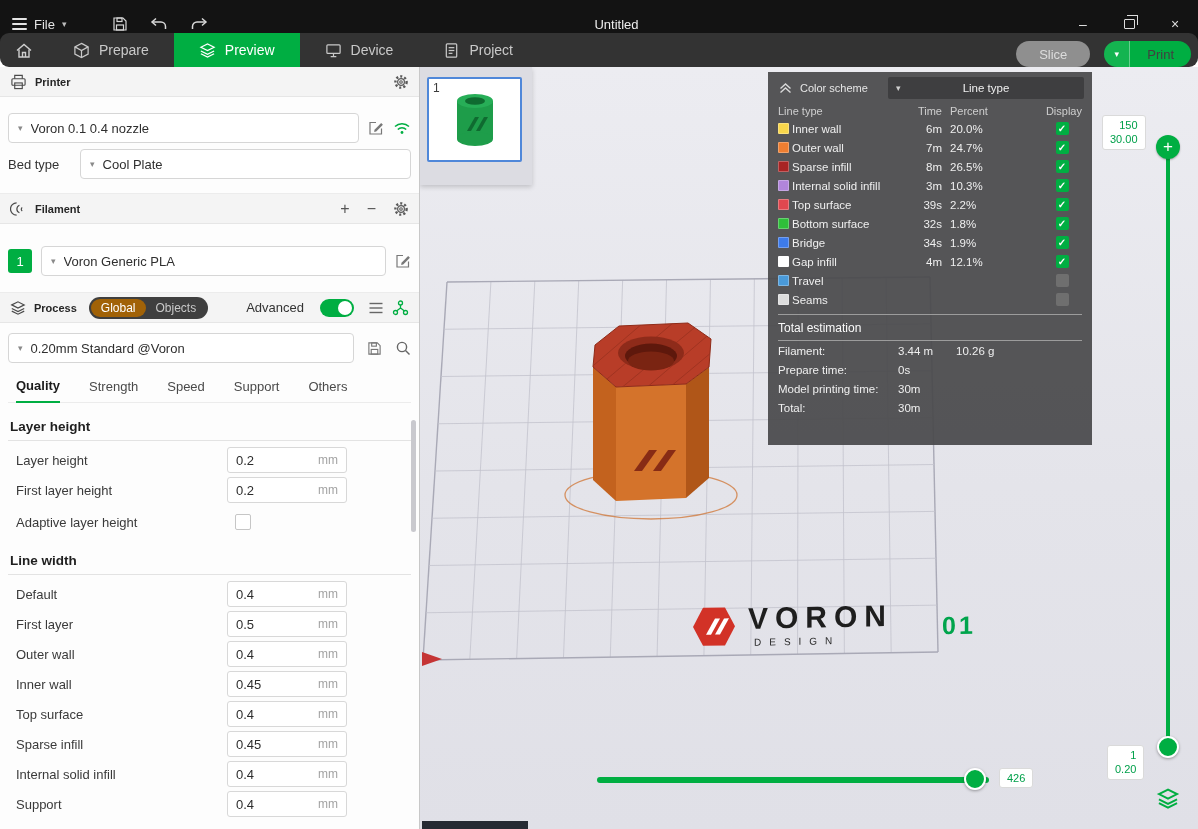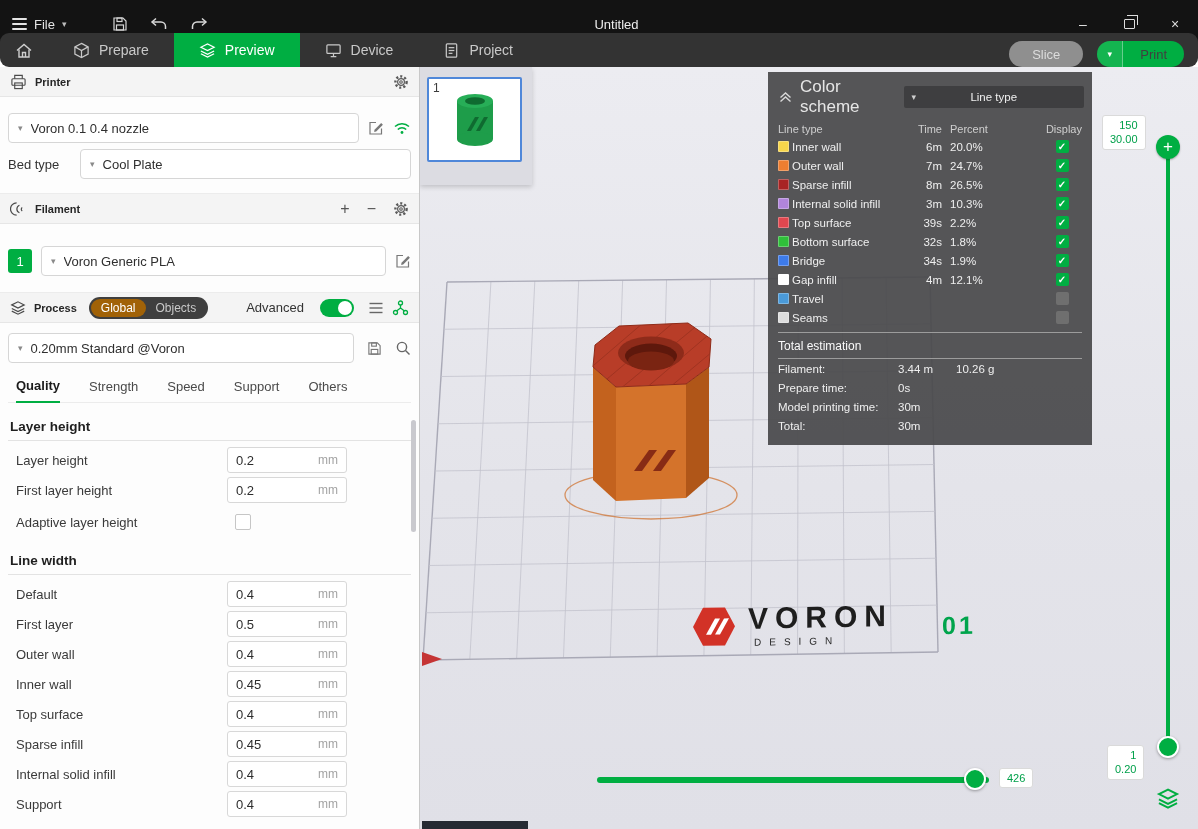--- a/index.html
+++ b/index.html
@@ -18,21 +18,21 @@
   .win-controls{margin-left:auto;display:flex;height:100%;z-index:2;}
   .win-btn{width:46px;display:flex;align-items:center;justify-content:center;color:#DDD;font-size:14px;cursor:pointer;background:none;border:none;}
   .max-glyph{width:11px;height:10px;border:1.3px solid #DDD;border-radius:1px;position:relative;display:block;}
   .max-glyph::before{content:"";position:absolute;left:2px;top:-5px;width:10px;height:9px;border-top:1.3px solid #DDD;border-right:1.3px solid #DDD;}
 
   
   .navbar{position:absolute;top:33px;left:0;right:0;height:34px;background:#333;display:flex;align-items:flex-end;color:#C9C9C9;font-size:14px;border-radius:9px;}
   .nav-home{width:48px;height:100%;display:flex;align-items:center;justify-content:center;cursor:pointer;background:none;border:none;}
   .nav-tab{display:flex;align-items:center;gap:9px;height:100%;padding:0 25px;cursor:pointer;}
   .nav-tab.active{background:#00AE42;color:#fff;}
-  .nav-right{margin-left:auto;display:flex;align-items:center;gap:14px;padding-right:14px;}
+  .nav-right{margin-left:auto;display:flex;align-items:center;gap:14px;padding-right:7px;}
   .slice-btn{width:74px;height:26px;border-radius:13px;background:#8F8F8F;color:#DCDCDC;display:flex;align-items:center;justify-content:center;font-size:13px;cursor:pointer;border:none;}
   .print-group{display:flex;align-items:center;background:#00AE42;border-radius:13px;height:26px;overflow:hidden;cursor:pointer;}
   .print-chev{width:26px;height:100%;display:flex;align-items:center;justify-content:center;color:#fff;border-right:1px solid rgba(255,255,255,.35);background:rgba(255,255,255,.08);}
   .print-label{padding:0 17px;color:#404040;font-size:13px;}
 
   
   .sidebar{position:absolute;top:67px;left:0;width:420px;bottom:0;background:#FDFDFD;border-right:1px solid #C8C8C8;overflow:hidden;font-size:13px;color:#333;}
   .sec-head{height:30px;background:#F4F4F4;border-bottom:1px solid #E6E6E6;display:flex;align-items:center;padding:0 10px;gap:8px;}
   .sec-title{font-weight:700;font-size:11px;color:#262626;}
   .head-right{margin-left:auto;display:flex;align-items:center;gap:17px;}
@@ -82,21 +82,21 @@
   .logo-voron{font-size:30px;font-weight:700;letter-spacing:7px;color:#1E1E1E;line-height:1;}
   .logo-design{font-size:10px;letter-spacing:8px;color:#2A2A2A;margin-top:3px;padding-left:6px;}
   .plate-num{position:absolute;left:522px;top:544px;font-size:25px;font-weight:700;color:#00A44C;letter-spacing:3px;transform:skewY(-1.2deg);}
   .thumb-bar{position:absolute;left:0;top:0;width:112px;height:118px;background:#DCDCE2;box-shadow:0 2px 5px rgba(0,0,0,.18);}
   .thumb{position:absolute;left:7px;top:10px;width:95px;height:85px;background:#FFF;border:2px solid #4F87D9;border-radius:2px;display:flex;align-items:center;justify-content:center;cursor:pointer;}
   .thumb-num{position:absolute;left:4px;top:2px;font-size:12px;color:#3C3C3C;}
 
   
   .legend{position:absolute;left:348px;top:5px;width:324px;height:373px;background:rgba(73,73,75,0.93);color:#EFEFEF;font-size:11.5px;}
   .lg-head{display:flex;align-items:center;padding:5px 8px 4px 10px;gap:7px;}
-  .lg-title{font-size:17px;color:#E6E6E6;}
+  .lg-title{font-size:11px;color:#E6E6E6;}
   .lg-combo{margin-left:auto;width:196px;height:22px;background:#3E3E40;border-radius:2px;display:flex;align-items:center;justify-content:center;cursor:pointer;position:relative;}
   .lg-combo .chev{position:absolute;left:8px;color:#CFCFCF;}
   .lg-cols{display:grid;grid-template-columns:14px 112px 38px 64px 1fr 40px;padding:2px 10px;color:#CFCFCF;font-size:11px;}
   .lg-cols .c1{grid-column:1/3;}
   .lg-cols .c2{text-align:right;}
   .lg-cols .c3{padding-left:8px;}
   .lg-cols .c5{grid-column:5/7;text-align:right;}
   .legend-row{display:grid;grid-template-columns:14px 112px 38px 64px 1fr 40px;align-items:center;height:19px;padding:0 10px;}
   .swatch{width:11px;height:11px;border-radius:1px;border:1px solid rgba(255,255,255,.28);}
   .lg-time{text-align:right;}

